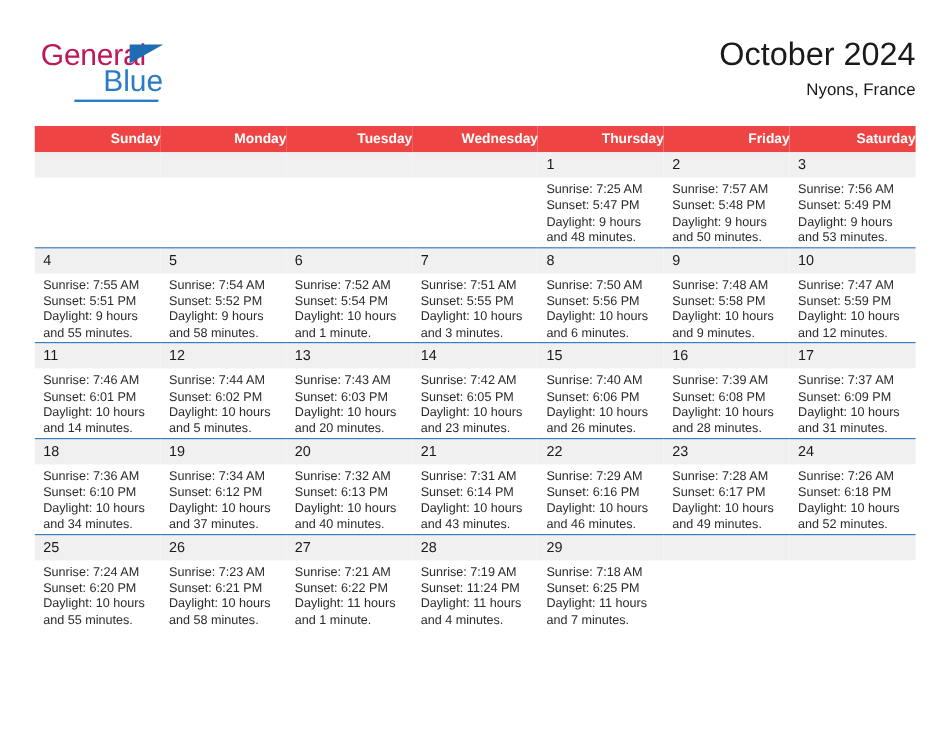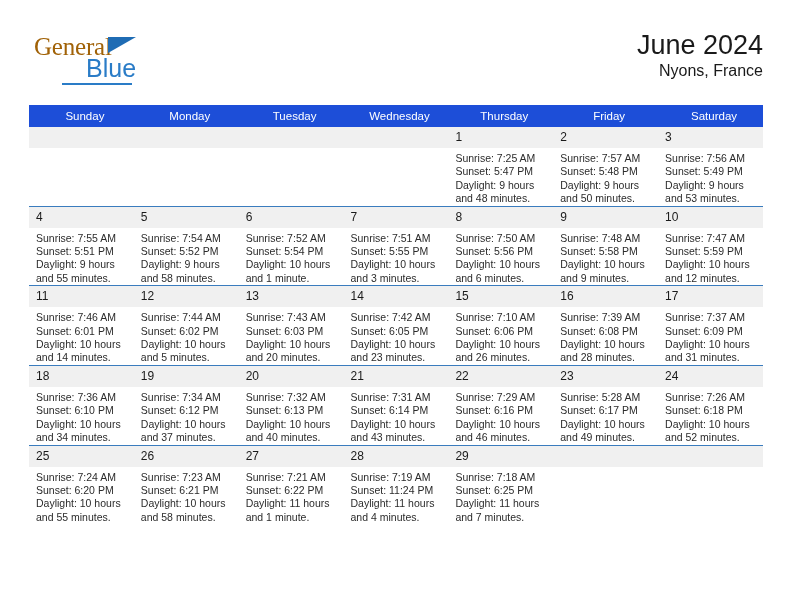--- a/index.html
+++ b/index.html
@@ -36,23 +36,22 @@
     top: 4px;
     width: 200px;
     height: 56px;
   }
   .brand-general {
     position: absolute;
     left: 0;
     top: 0;
     font-size: 25px;
     letter-spacing: -0.2px;
-    color: #a16207;
+    color: #be185d;
     line-height: 1;
-    font-family: Liberation Serif, serif;
   }
   .brand-tri {
     position: absolute;
     left: 74px;
     top: 3px;
     width: 0;
     height: 0;
     border-left: 28px solid #1f6cb4;
     border-bottom: 16px solid transparent;
   }
@@ -80,42 +79,42 @@
     top: 0;
     text-align: right;
   }
   .cal-title {
     font-size: 27px;
     color: #1a1a1a;
     line-height: 1.15;
     white-space: nowrap;
   }
   .cal-subtitle {
-    font-size: 16px;
+    font-size: 14px;
     color: #1a1a1a;
     line-height: 1.2;
-    margin-top: 0;
+    margin-top: 5px;
     white-space: nowrap;
   }
 
   
   .calendar {
     position: absolute;
     left: 29px;
     top: 105px;
     width: 734px;
     border-collapse: collapse;
     table-layout: fixed;
   }
   .calendar th {
-    background: #1d4ed8;
+    background: #ef4444;
     color: #ffffff;
     font-size: 11.5px;
-    font-weight: normal;
-    text-align: center;
+    font-weight: bold;
+    text-align: right;
     padding: 5px 0 5px 7px;
     height: 12px;
     border: none;
   }
   .calendar td {
     vertical-align: top;
     padding: 0;
     border: none;
     border-top: 1px solid #3a7cbe;
     height: 76px;
@@ -156,21 +155,21 @@
   <div class="header">
 
     <div class="brand">
       <span class="brand-general">General</span>
       <span class="brand-tri"></span>
       <span class="brand-blue">Blue</span>
       <span class="brand-underline"></span>
     </div>
 
     <div class="title-block">
-      <div class="cal-title">June 2024</div>
+      <div class="cal-title">October 2024</div>
       <div class="cal-subtitle">Nyons, France</div>
     </div>
 
   </div>
 
   <table class="calendar">
     <thead>
       <tr>
         <th>Sunday</th>
         <th>Monday</th>
@@ -348,21 +347,21 @@
           <div class="details">
             <div>Sunrise: 7:42 AM</div>
             <div>Sunset: 6:05 PM</div>
             <div>Daylight: 10 hours</div>
             <div>and 23 minutes.</div>
           </div>
         </td>
         <td>
           <div class="daynum">15</div>
           <div class="details">
-            <div>Sunrise: 7:10 AM</div>
+            <div>Sunrise: 7:40 AM</div>
             <div>Sunset: 6:06 PM</div>
             <div>Daylight: 10 hours</div>
             <div>and 26 minutes.</div>
           </div>
         </td>
         <td>
           <div class="daynum">16</div>
           <div class="details">
             <div>Sunrise: 7:39 AM</div>
             <div>Sunset: 6:08 PM</div>
@@ -423,21 +422,21 @@
           <div class="details">
             <div>Sunrise: 7:29 AM</div>
             <div>Sunset: 6:16 PM</div>
             <div>Daylight: 10 hours</div>
             <div>and 46 minutes.</div>
           </div>
         </td>
         <td>
           <div class="daynum">23</div>
           <div class="details">
-            <div>Sunrise: 5:28 AM</div>
+            <div>Sunrise: 7:28 AM</div>
             <div>Sunset: 6:17 PM</div>
             <div>Daylight: 10 hours</div>
             <div>and 49 minutes.</div>
           </div>
         </td>
         <td>
           <div class="daynum">24</div>
           <div class="details">
             <div>Sunrise: 7:26 AM</div>
             <div>Sunset: 6:18 PM</div>

